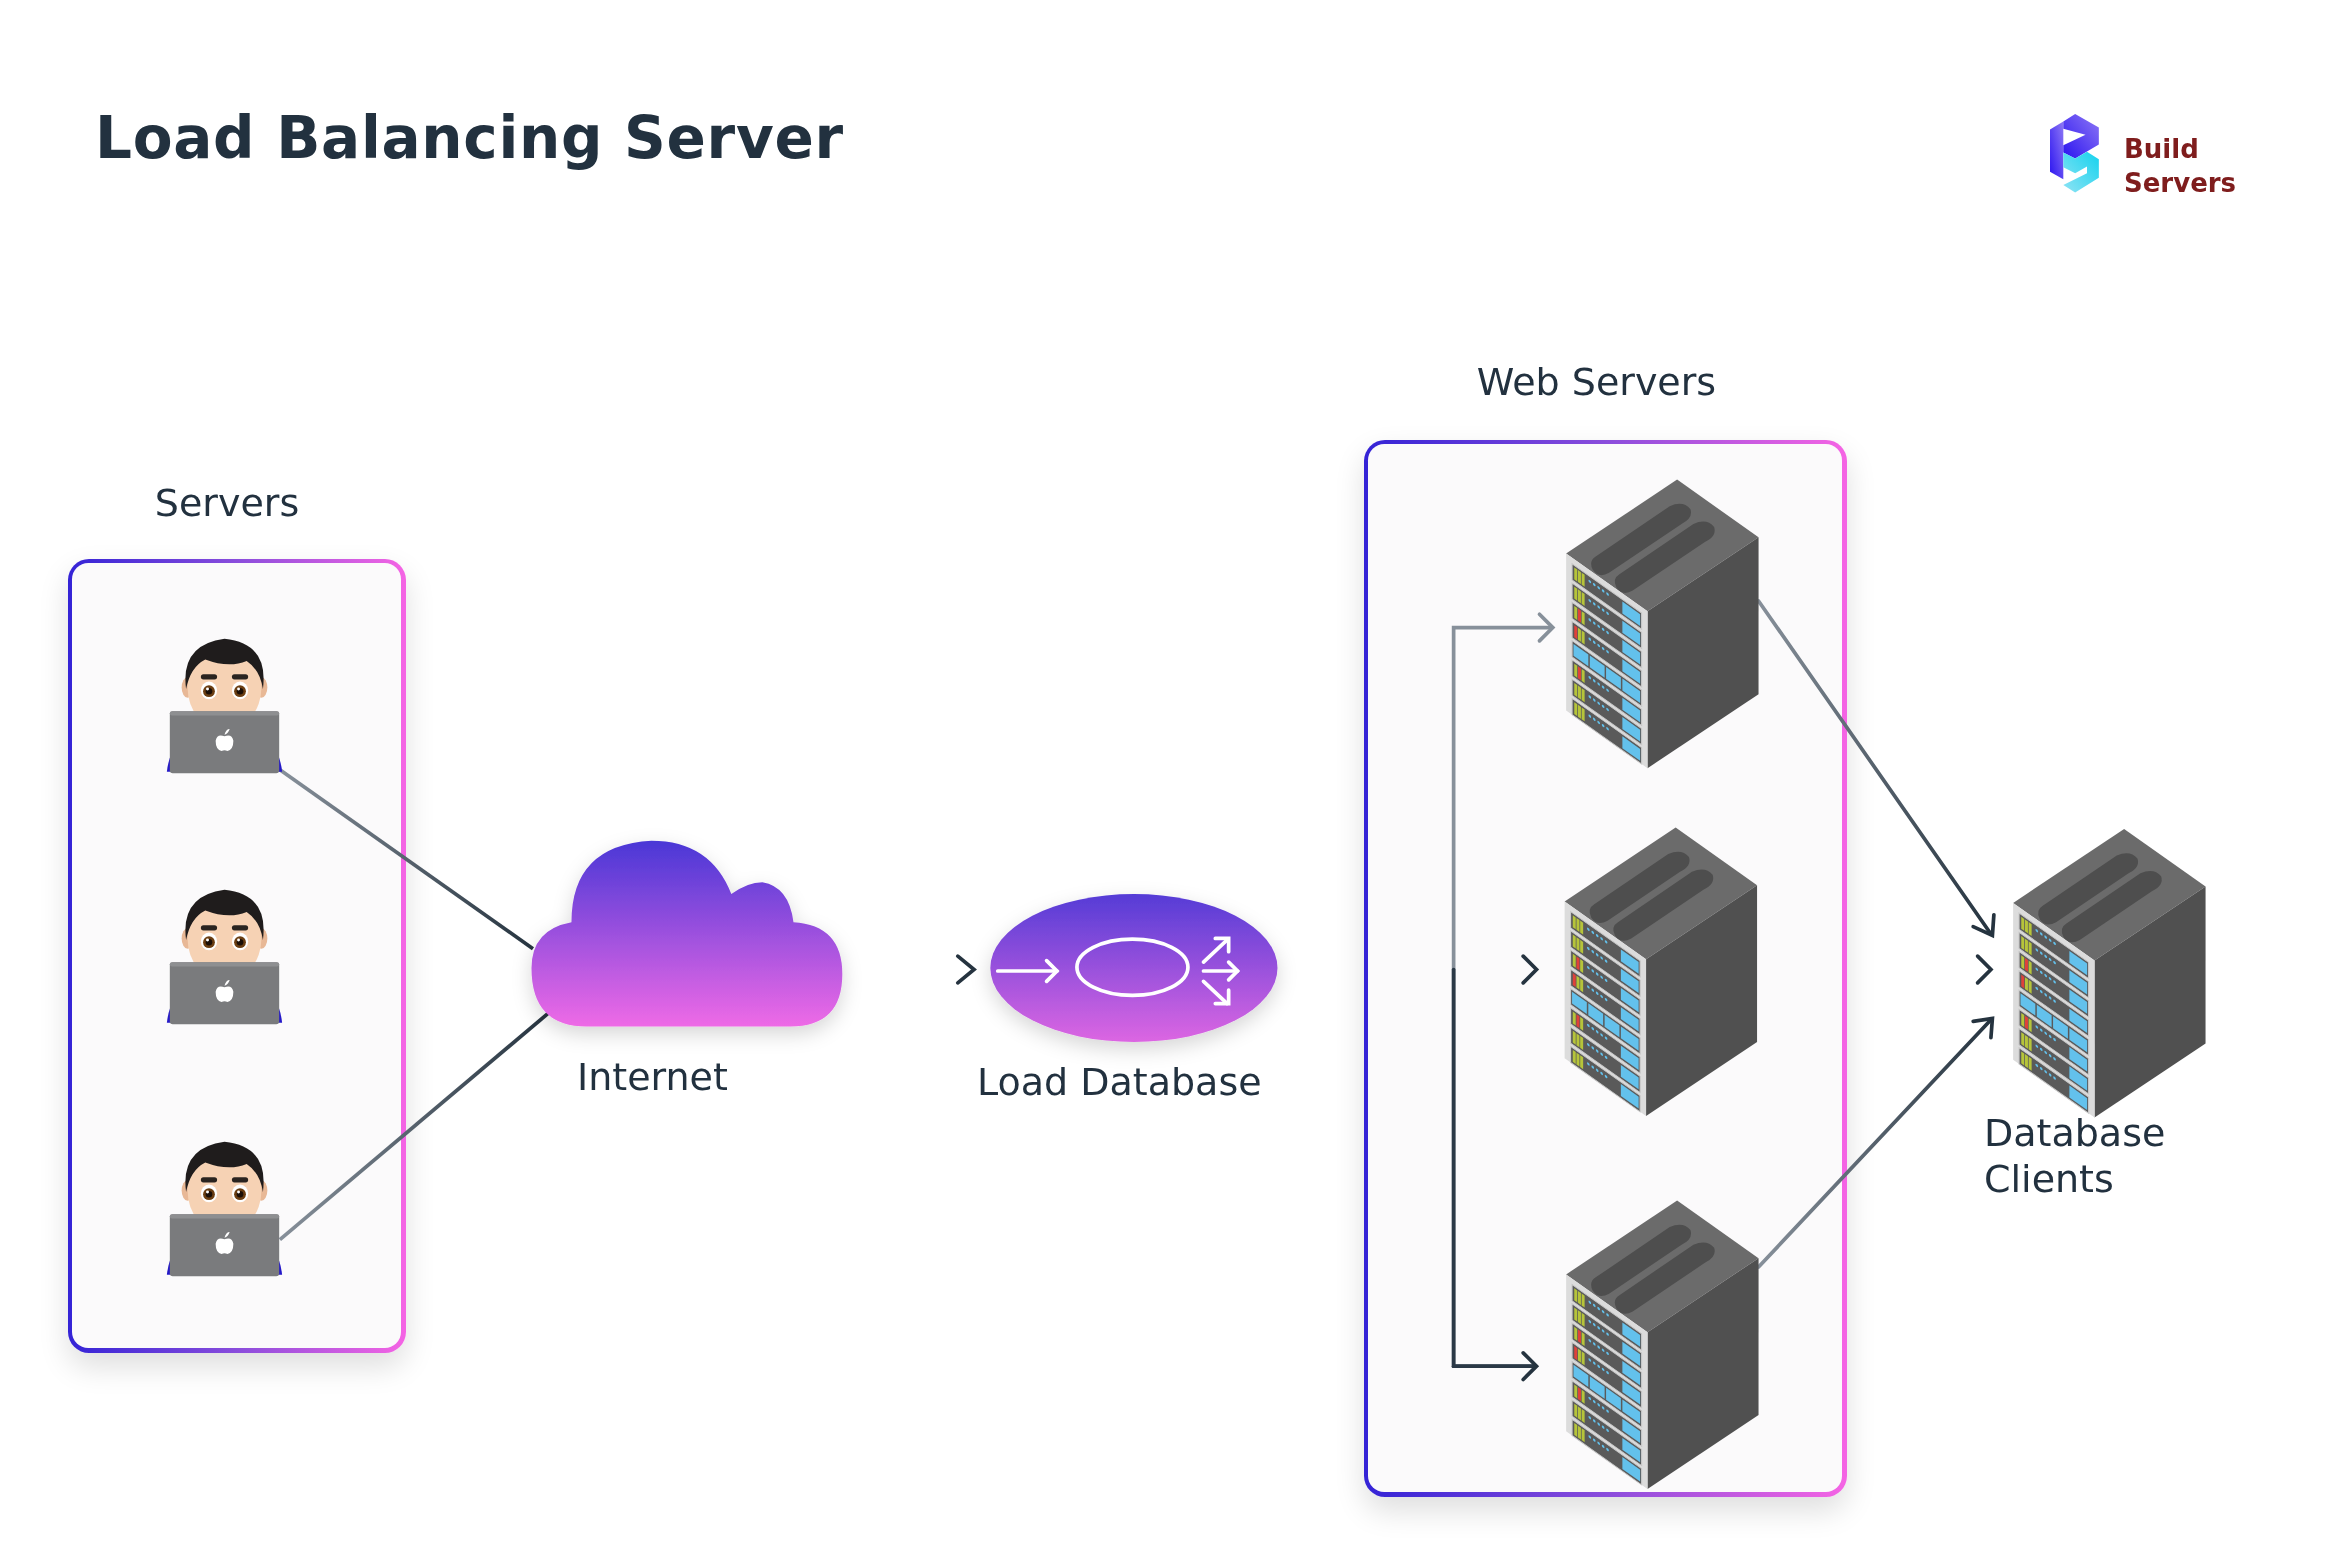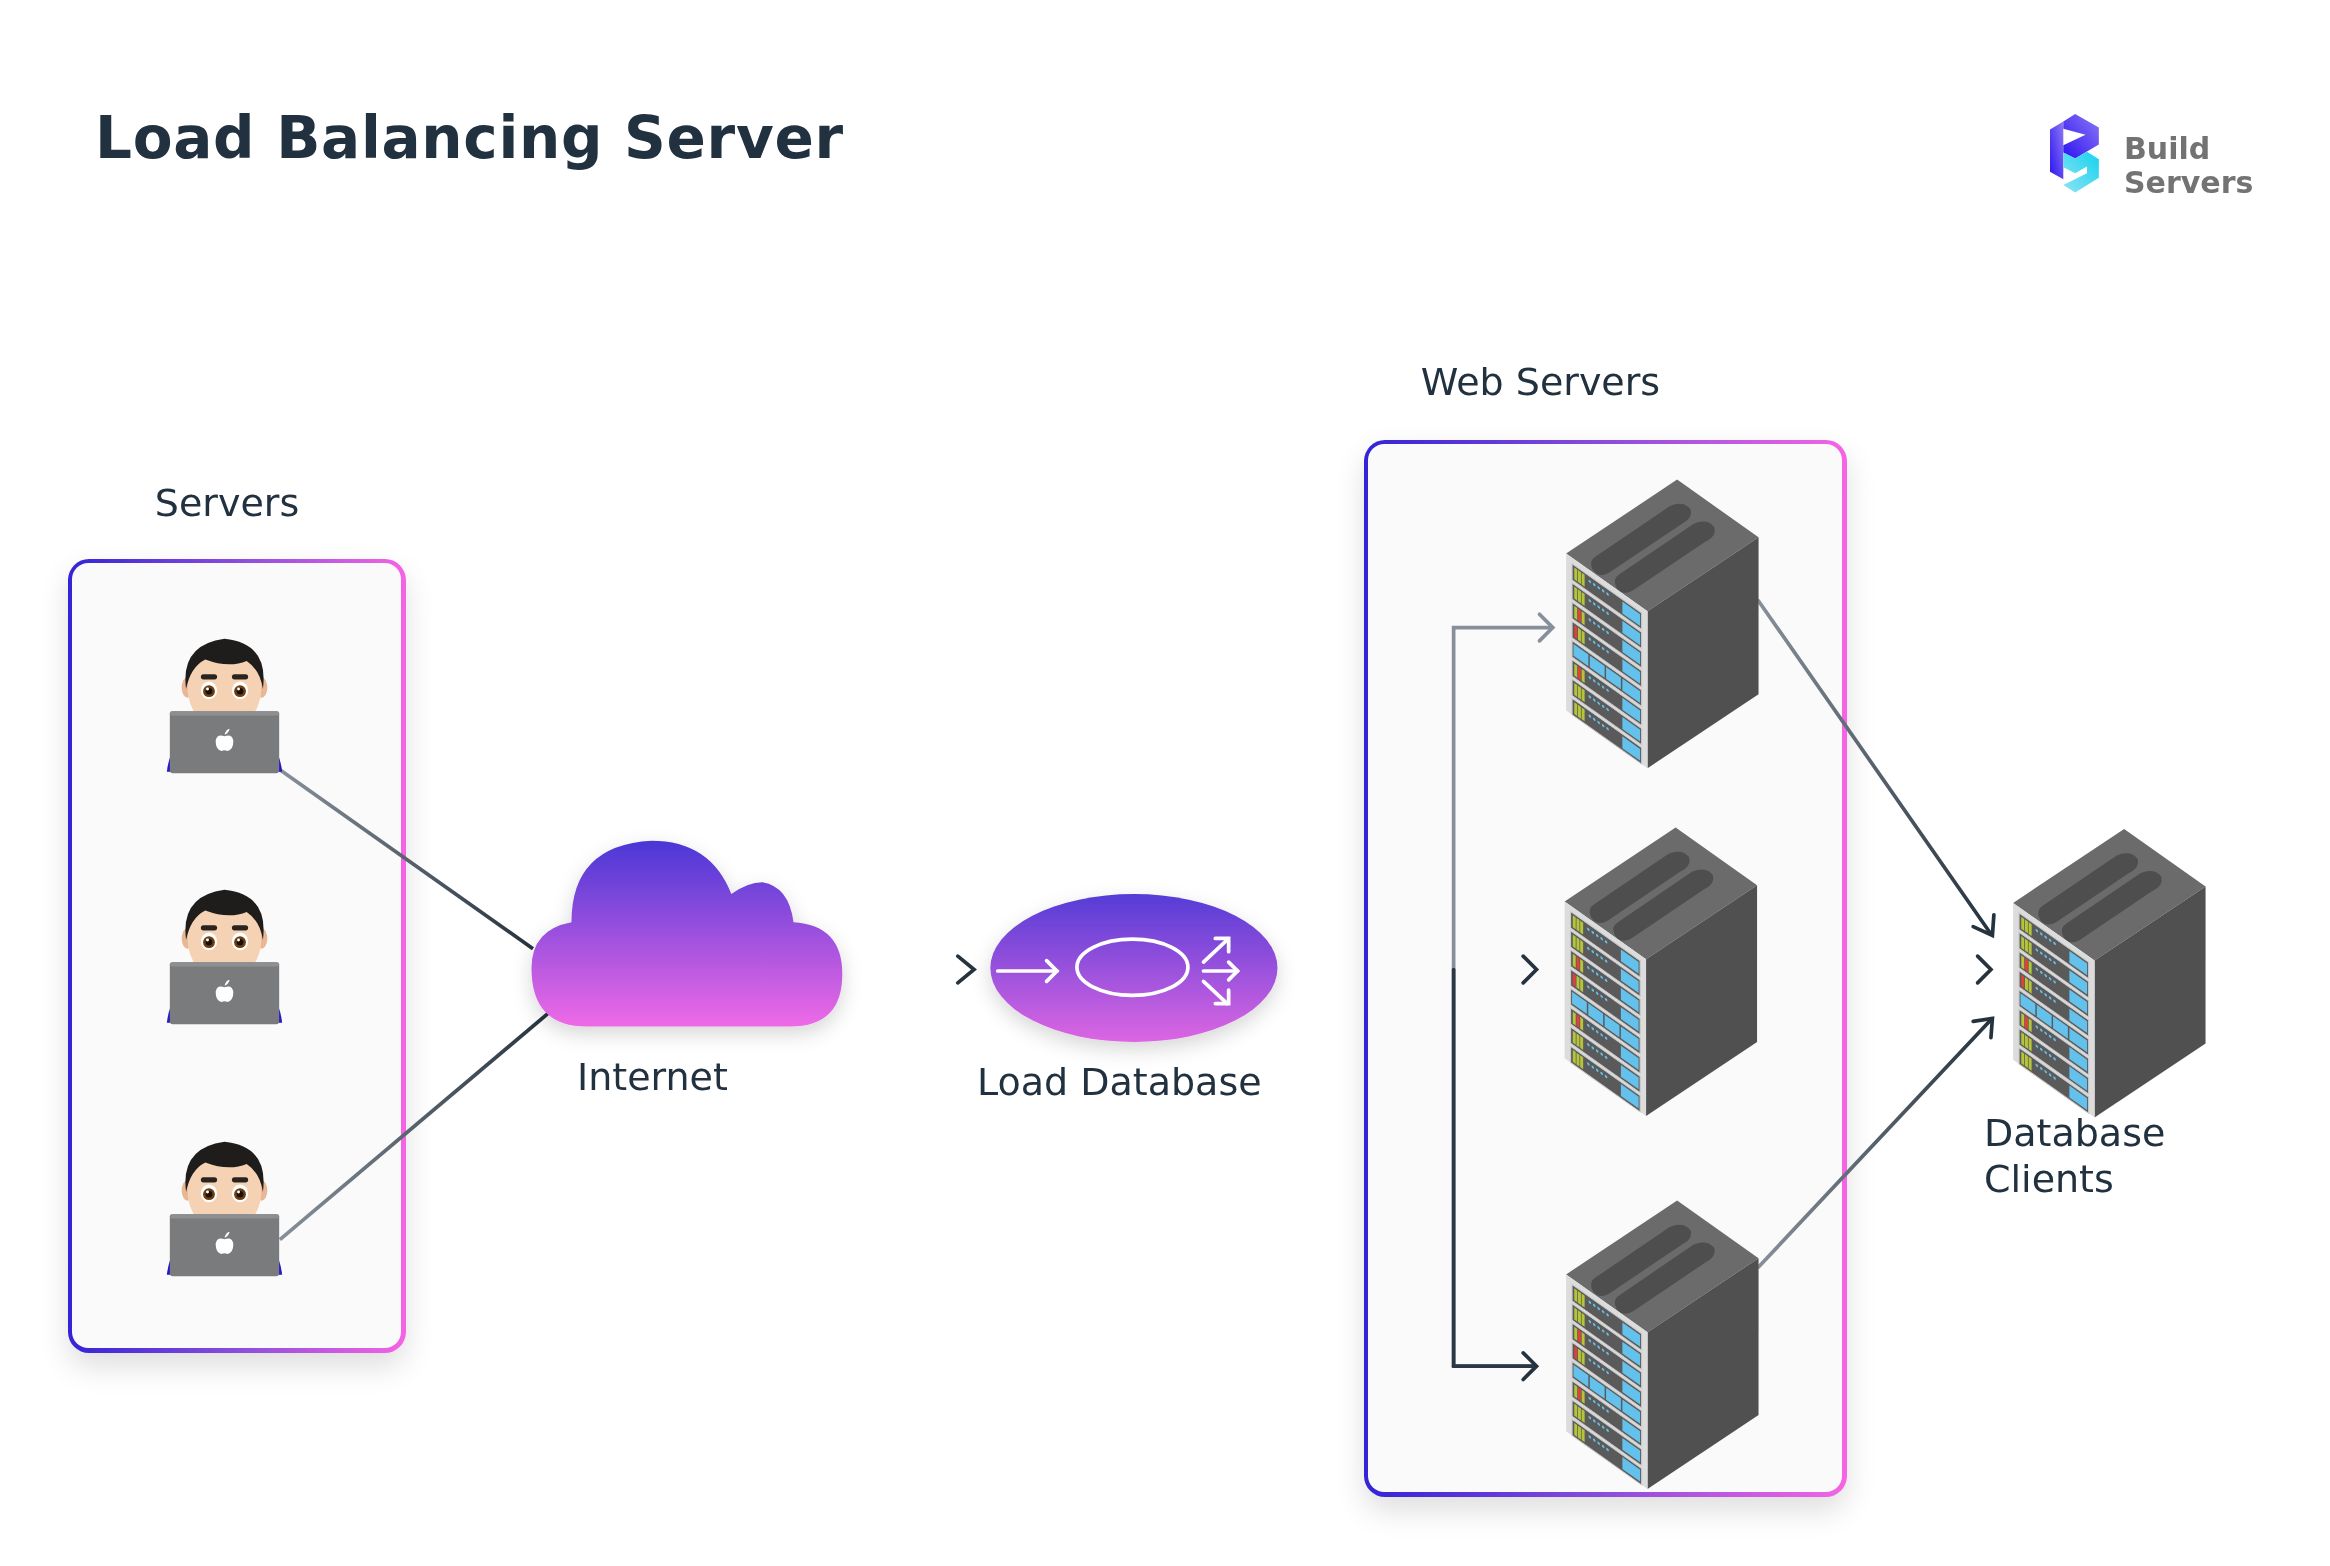--- a/index.html
+++ b/index.html
@@ -10,21 +10,21 @@
     color: #23303f;
   }
   .title {
     position: absolute; left: 95px; top: 104px;
     font-size: 58px; font-weight: bold; letter-spacing: 0.7px;
     color: #22313f;
   }
   .logo { position: absolute; left: 2050px; top: 111px; width: 222px; height: 89px; }
   .logo-text {
     position: absolute; left: 2124px; top: 132px;
-    font-size: 30px; font-weight: bold; line-height: 34px; color: #737373;
+    font-size: 26px; font-weight: bold; line-height: 34px; color: #7f1d1d;
   }
   .group-label {
     position: absolute; font-size: 38px; color: #22313f; text-align: center;
   }
   .node-label {
     position: absolute; font-size: 38px; color: #22313f; text-align: left; line-height: 46px;
   }
   .panel {
     position: absolute; border-radius: 21px; padding: 4.4px;
     background: linear-gradient(90deg, #3423d6 0%, #8a4ddc 50%, #f564e4 100%);
@@ -55,21 +55,21 @@
   <polygon points="0,25 18,14 18,92 0,82" fill="url(#lgTop)"></polygon>
   <polygon points="18,14 34,4 66,22 66,45 34,64 18,56 18,46 48,32 18,24" fill="url(#lgTop)"></polygon>
   <polygon points="18,56 34,64 50,55 66,65 66,90 34,110 18,100 50,84 50,75 34,84 18,76" fill="url(#lgBot)"></polygon>
 </svg>
 <div class="logo-text">
   <div>Build</div>
   <div>Servers</div>
 </div>
 
 <div class="group-label" style="left:68px; width:318px; top:481px;">Servers</div>
-<div class="group-label" style="left:1296px; width:489px; top:360px;">Web Servers</div>
+<div class="group-label" style="left:1352px; width:489px; top:360px;">Web Servers</div>
 
 <div class="panel" style="left:68px; top:559px; width:329px; height:785px;">
   <div class="panel-inner"></div>
 </div>
 <div class="panel" style="left:1364px; top:440px; width:474px; height:1048px;">
   <div class="panel-inner"></div>
 </div>
 
 <svg class="diagram" width="2330" height="1566" viewBox="0 0 3148 2116">
   <defs>

